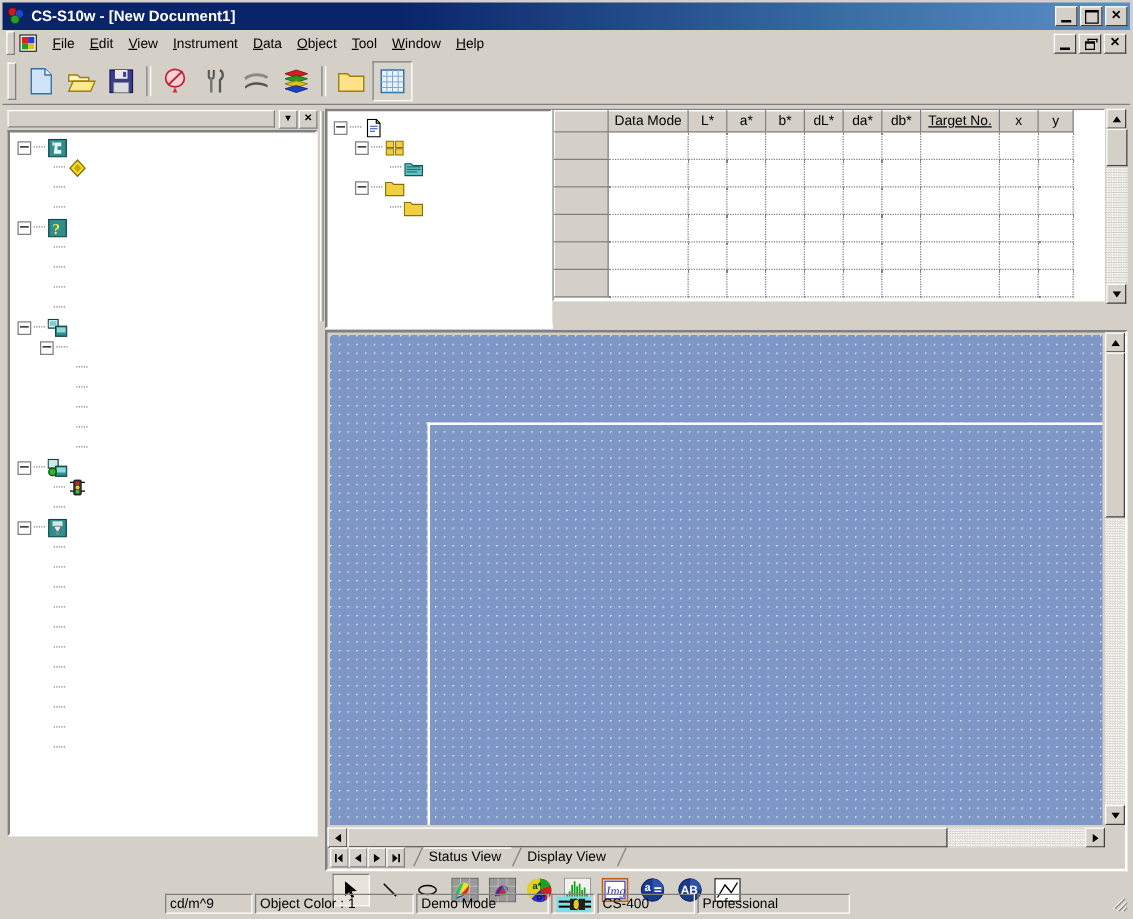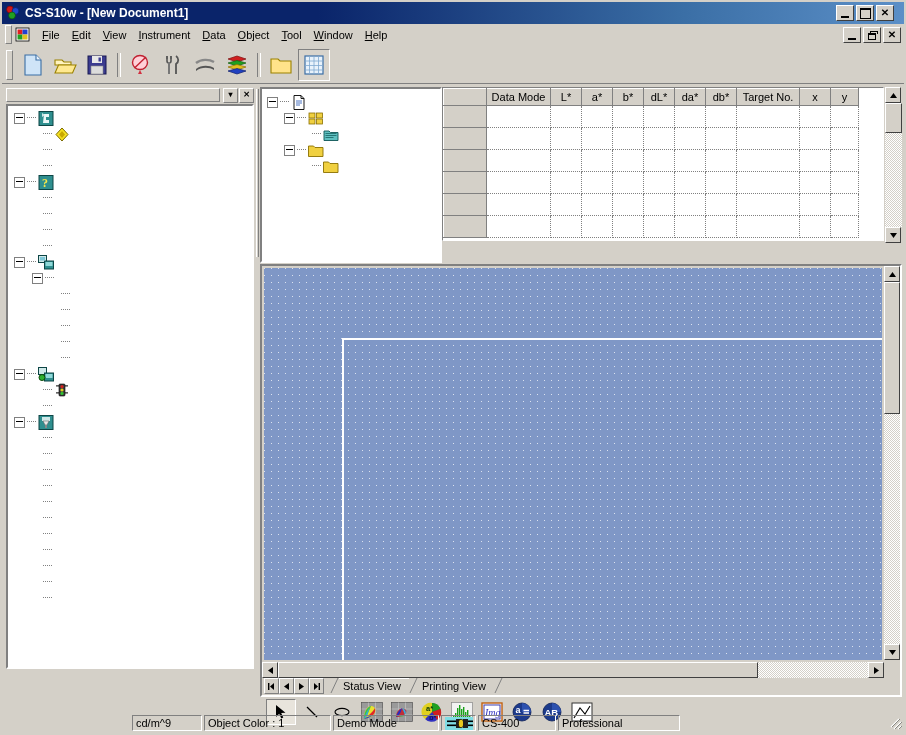--- a/index.html
+++ b/index.html
@@ -11,21 +11,21 @@
     -webkit-font-smoothing:none;
   }
   .app{position:relative;width:906px;height:735px;box-sizing:border-box;
        border:2px solid #d4d0c8;background:#d4d0c8;}
 
   
   .titlebar{
     height:22px;margin:0;
     background:linear-gradient(90deg,#0a246a 0%,#0a246a 35%,#3a6ea5 75%,#5b8fc7 100%);
     display:flex;align-items:center;color:#fff;
-    font-weight:bold;font-size:12px;padding:0 10px 0 3px;
+    font-weight:bold;font-size:12px;padding:0 2px 0 3px;
   }
   .title-icon{width:16px;height:16px;position:relative;margin-right:4px;flex:0 0 auto;}
   .title-text{flex:1 1 auto;white-space:nowrap;overflow:hidden;}
   .tb-btns{display:flex;gap:2px;}
   .tb-btn{width:16px;height:14px;background:#d4d0c8;border:1px solid;
     border-color:#fff #404040 #404040 #fff;position:relative;
     font-size:9px;color:#000;line-height:12px;text-align:center;}
   .gl{position:absolute;left:0;right:0;top:0;bottom:0;display:flex;align-items:center;justify-content:center;
       font-family:"Liberation Sans",sans-serif;font-size:10px;font-weight:bold;color:#000;}
 
@@ -586,21 +586,21 @@
           <thead>
               <tr id="tbl-head">
                 <th style="width: 38px;"></th>
                 <th style="width: 59px;">Data Mode</th>
                 <th style="width: 26px;">L*</th>
                 <th style="width: 26px;">a*</th>
                 <th style="width: 26px;">b*</th>
                 <th style="width: 26px;">dL*</th>
                 <th style="width: 26px;">da*</th>
                 <th style="width: 26px;">db*</th>
-                <th style="width: 58px;">Target No.</th>
+                <th style="width: 58px; text-decoration: underline;">Target No.</th>
                 <th style="width: 26px;">x</th>
                 <th style="width: 23px;">y</th>
               </tr>
             </thead>
           <tbody id="tbl-body">
               <tr>
                 <td class="rowhdr" style="width: 38px;"></td>
                 <td style="width: 59px;"></td>
                 <td style="width: 26px;"></td>
                 <td style="width: 26px;"></td>
@@ -760,21 +760,21 @@
         </span>
         <span style="display:inline-block;width:6px;"></span>
         <span style="display:flex;align-items:flex-end;">
           <svg width="9" height="16" style="display:block;">
               <path d="M8 0 L1 15" stroke="#808080" stroke-width="1" fill="none"></path>
             </svg>
           <span class="vtab active">Status View</span>
           <svg width="9" height="16" style="display:block;">
               <path d="M8 0 L1 15" stroke="#808080" stroke-width="1" fill="none"></path>
             </svg>
-          <span class="vtab">Printing View</span>
+          <span class="vtab">Display View</span>
           <svg width="9" height="16" style="display:block;">
               <path d="M8 0 L1 15" stroke="#808080" stroke-width="1" fill="none"></path>
             </svg>
         </span>
       </div>
     </div>
   </div>
 
   <div class="bottombar">
     <div class="btoolbar">

